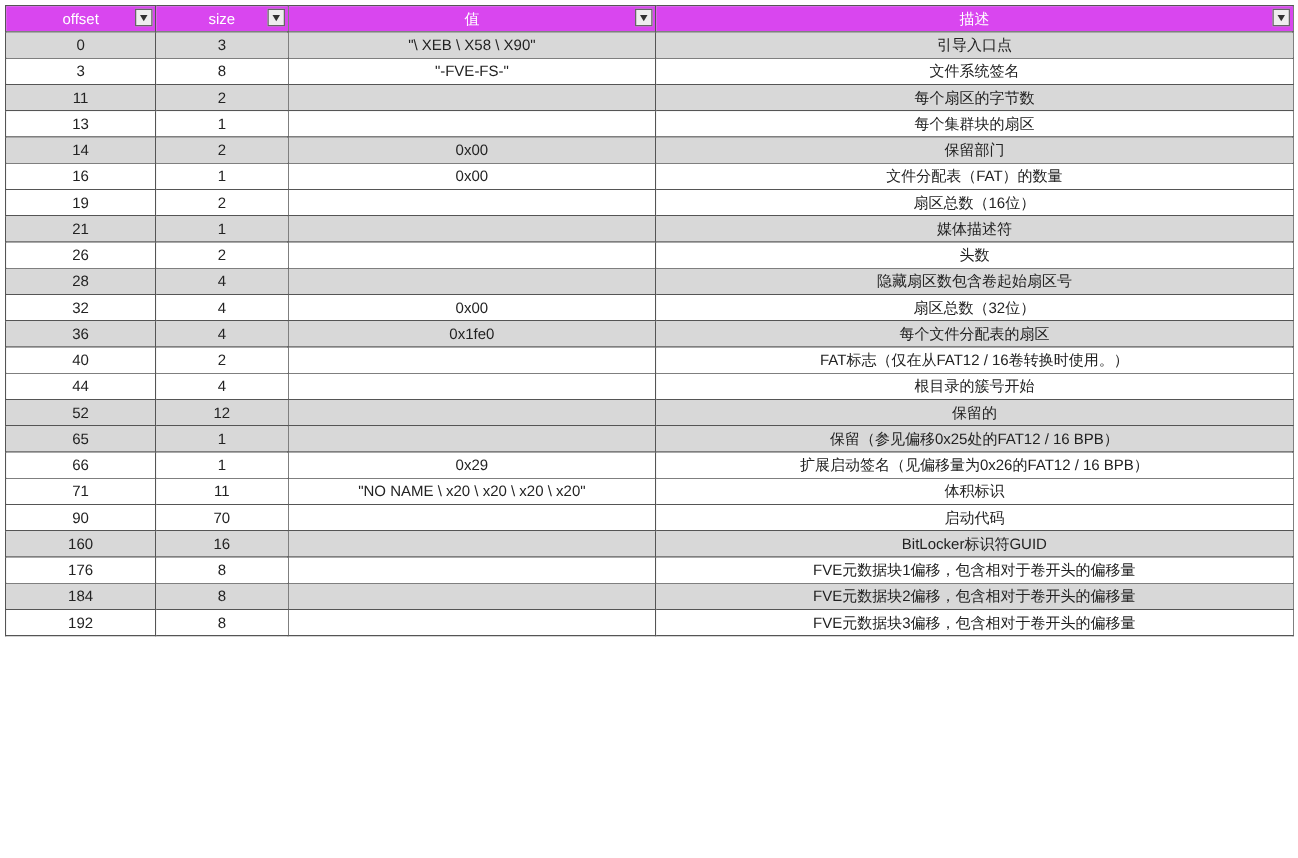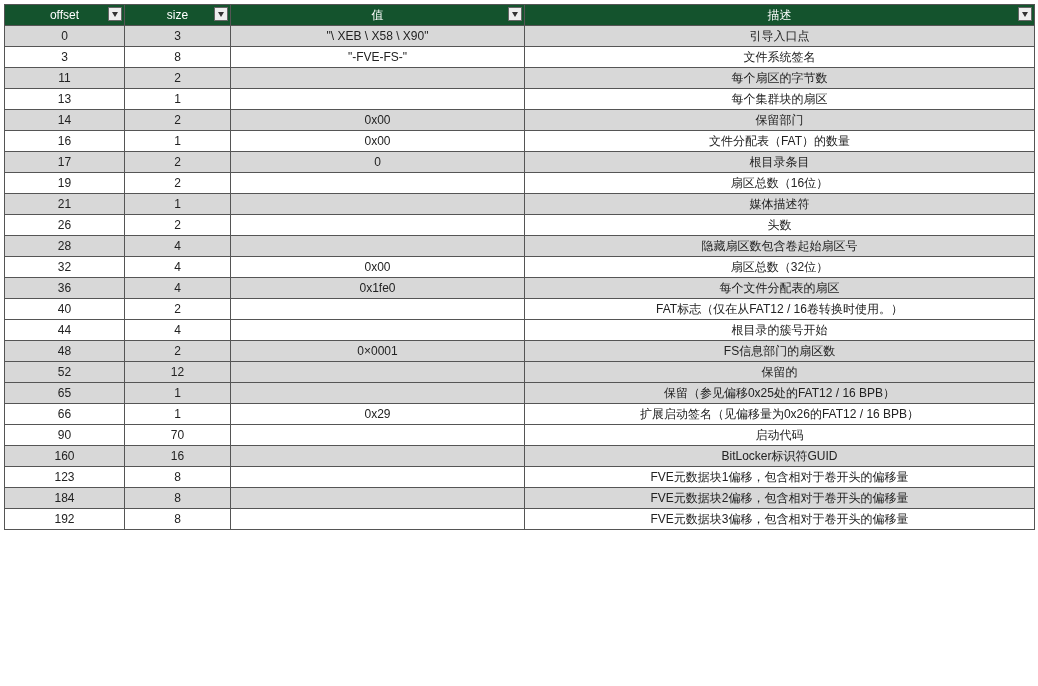--- a/index.html
+++ b/index.html
@@ -24,21 +24,21 @@
     border: 1px solid #555;
     padding: 1px 4px 1px 4px;
     text-align: center;
     height: 18px;
     line-height: 16px;
     white-space: nowrap;
     overflow: hidden;
     position: relative;
   }
   th {
-    background: #14532d;
+    background: #d946ef;
     color: #fff;
     font-weight: normal;
   }
   tr.band1 td { background: #ffffff; }
   tr.band0 td { background: #d8d8d8; }
 
   
   .filter {
     position: absolute;
     right: 2px;
@@ -119,26 +119,20 @@
         <td>2</td>
         <td>0x00</td>
         <td>保留部门</td>
       </tr>
       <tr class="band1">
         <td>16</td>
         <td>1</td>
         <td>0x00</td>
         <td>文件分配表（FAT）的数量</td>
       </tr>
-      <tr class="band0">
-        <td>17</td>
-        <td>2</td>
-        <td>0</td>
-        <td>根目录条目</td>
-      </tr>
       <tr class="band1">
         <td>19</td>
         <td>2</td>
         <td></td>
         <td>扇区总数（16位）</td>
       </tr>
       <tr class="band0">
         <td>21</td>
         <td>1</td>
         <td></td>
@@ -174,57 +168,57 @@
         <td></td>
         <td>FAT标志（仅在从FAT12 / 16卷转换时使用。）</td>
       </tr>
       <tr class="band1">
         <td>44</td>
         <td>4</td>
         <td></td>
         <td>根目录的簇号开始</td>
       </tr>
       <tr class="band0">
-        <td>48</td>
-        <td>2</td>
-        <td>0×0001</td>
-        <td>FS信息部门的扇区数</td>
-      </tr>
-      <tr class="band0">
         <td>52</td>
         <td>12</td>
         <td></td>
         <td>保留的</td>
       </tr>
       <tr class="band0">
         <td>65</td>
         <td>1</td>
         <td></td>
         <td>保留（参见偏移0x25处的FAT12 / 16 BPB）</td>
       </tr>
       <tr class="band1">
         <td>66</td>
         <td>1</td>
         <td>0x29</td>
         <td>扩展启动签名（见偏移量为0x26的FAT12 / 16 BPB）</td>
       </tr>
       <tr class="band1">
+        <td>71</td>
+        <td>11</td>
+        <td>"NO NAME \ x20 \ x20 \ x20 \ x20"</td>
+        <td>体积标识</td>
+      </tr>
+      <tr class="band1">
         <td>90</td>
         <td>70</td>
         <td></td>
         <td>启动代码</td>
       </tr>
       <tr class="band0">
         <td>160</td>
         <td>16</td>
         <td></td>
         <td>BitLocker标识符GUID</td>
       </tr>
       <tr class="band1">
-        <td>123</td>
+        <td>176</td>
         <td>8</td>
         <td></td>
         <td>FVE元数据块1偏移，包含相对于卷开头的偏移量</td>
       </tr>
       <tr class="band0">
         <td>184</td>
         <td>8</td>
         <td></td>
         <td>FVE元数据块2偏移，包含相对于卷开头的偏移量</td>
       </tr>

